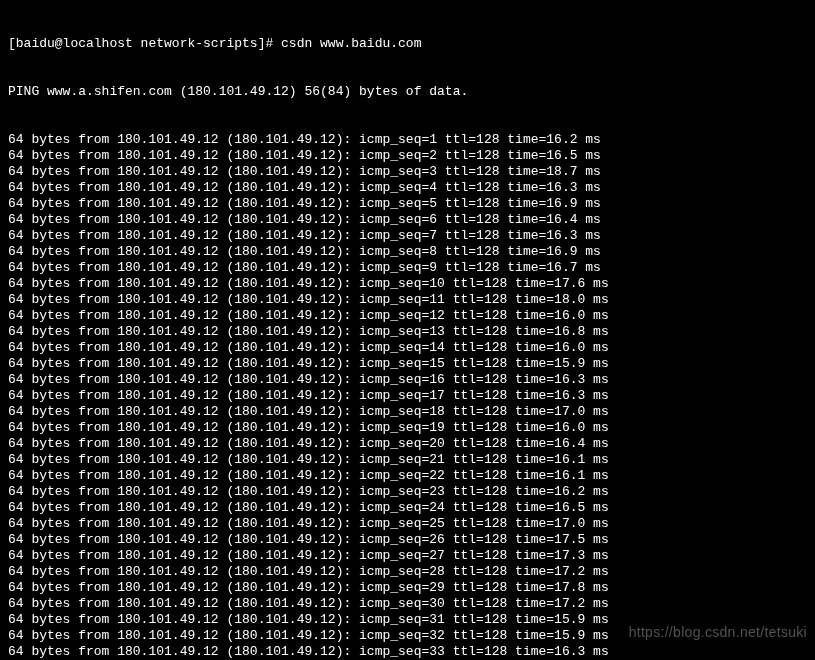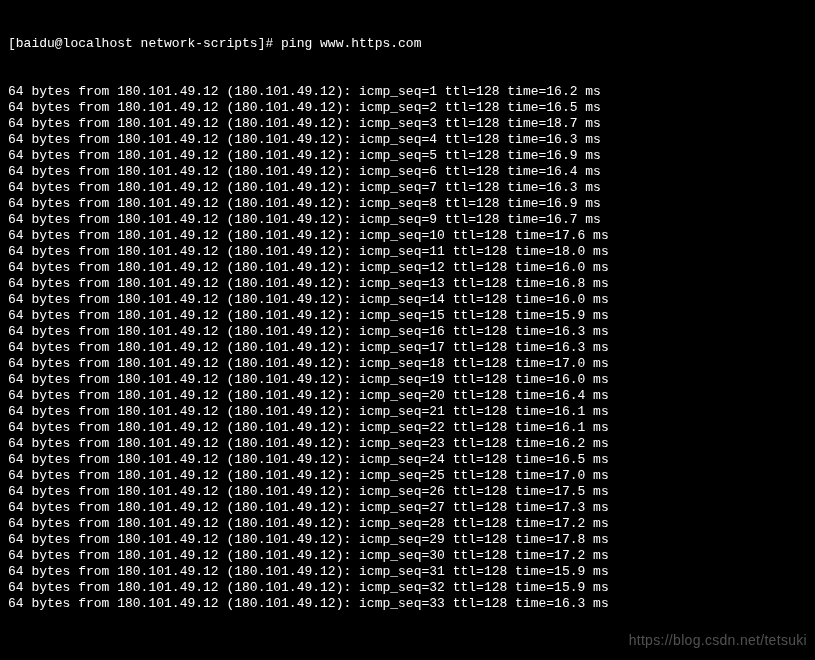--- a/index.html
+++ b/index.html
@@ -21,32 +21,33 @@
     }
     .terminal {
       white-space: pre;
     }
     .line {
       display: block;
     }
     .watermark {
       position: absolute;
       right: 8px;
-      bottom: 12px;
+      bottom: 20px;
       color: rgba(200,200,200,0.4);
       font-family: Arial, sans-serif;
       font-size: 14px;
       letter-spacing: 0.3px;
     }
   </style>
 </head>
 <body>
 
 <div class="terminal">
-  <span class="line"><span>[baidu@localhost network-scripts]# </span><span>ping www.https.com</span></span>
+  <span class="line"><span>[baidu@localhost network-scripts]# </span><span>csdn www.baidu.com</span></span>
+  <span class="line">PING www.a.shifen.com (180.101.49.12) 56(84) bytes of data.</span>
   <span class="line">64 bytes from 180.101.49.12 (180.101.49.12): icmp_seq=1 ttl=128 time=16.2 ms</span><span class="line">64 bytes from 180.101.49.12 (180.101.49.12): icmp_seq=2 ttl=128 time=16.5 ms</span><span class="line">64 bytes from 180.101.49.12 (180.101.49.12): icmp_seq=3 ttl=128 time=18.7 ms</span><span class="line">64 bytes from 180.101.49.12 (180.101.49.12): icmp_seq=4 ttl=128 time=16.3 ms</span><span class="line">64 bytes from 180.101.49.12 (180.101.49.12): icmp_seq=5 ttl=128 time=16.9 ms</span><span class="line">64 bytes from 180.101.49.12 (180.101.49.12): icmp_seq=6 ttl=128 time=16.4 ms</span><span class="line">64 bytes from 180.101.49.12 (180.101.49.12): icmp_seq=7 ttl=128 time=16.3 ms</span><span class="line">64 bytes from 180.101.49.12 (180.101.49.12): icmp_seq=8 ttl=128 time=16.9 ms</span><span class="line">64 bytes from 180.101.49.12 (180.101.49.12): icmp_seq=9 ttl=128 time=16.7 ms</span><span class="line">64 bytes from 180.101.49.12 (180.101.49.12): icmp_seq=10 ttl=128 time=17.6 ms</span><span class="line">64 bytes from 180.101.49.12 (180.101.49.12): icmp_seq=11 ttl=128 time=18.0 ms</span><span class="line">64 bytes from 180.101.49.12 (180.101.49.12): icmp_seq=12 ttl=128 time=16.0 ms</span><span class="line">64 bytes from 180.101.49.12 (180.101.49.12): icmp_seq=13 ttl=128 time=16.8 ms</span><span class="line">64 bytes from 180.101.49.12 (180.101.49.12): icmp_seq=14 ttl=128 time=16.0 ms</span><span class="line">64 bytes from 180.101.49.12 (180.101.49.12): icmp_seq=15 ttl=128 time=15.9 ms</span><span class="line">64 bytes from 180.101.49.12 (180.101.49.12): icmp_seq=16 ttl=128 time=16.3 ms</span><span class="line">64 bytes from 180.101.49.12 (180.101.49.12): icmp_seq=17 ttl=128 time=16.3 ms</span><span class="line">64 bytes from 180.101.49.12 (180.101.49.12): icmp_seq=18 ttl=128 time=17.0 ms</span><span class="line">64 bytes from 180.101.49.12 (180.101.49.12): icmp_seq=19 ttl=128 time=16.0 ms</span><span class="line">64 bytes from 180.101.49.12 (180.101.49.12): icmp_seq=20 ttl=128 time=16.4 ms</span><span class="line">64 bytes from 180.101.49.12 (180.101.49.12): icmp_seq=21 ttl=128 time=16.1 ms</span><span class="line">64 bytes from 180.101.49.12 (180.101.49.12): icmp_seq=22 ttl=128 time=16.1 ms</span><span class="line">64 bytes from 180.101.49.12 (180.101.49.12): icmp_seq=23 ttl=128 time=16.2 ms</span><span class="line">64 bytes from 180.101.49.12 (180.101.49.12): icmp_seq=24 ttl=128 time=16.5 ms</span><span class="line">64 bytes from 180.101.49.12 (180.101.49.12): icmp_seq=25 ttl=128 time=17.0 ms</span><span class="line">64 bytes from 180.101.49.12 (180.101.49.12): icmp_seq=26 ttl=128 time=17.5 ms</span><span class="line">64 bytes from 180.101.49.12 (180.101.49.12): icmp_seq=27 ttl=128 time=17.3 ms</span><span class="line">64 bytes from 180.101.49.12 (180.101.49.12): icmp_seq=28 ttl=128 time=17.2 ms</span><span class="line">64 bytes from 180.101.49.12 (180.101.49.12): icmp_seq=29 ttl=128 time=17.8 ms</span><span class="line">64 bytes from 180.101.49.12 (180.101.49.12): icmp_seq=30 ttl=128 time=17.2 ms</span><span class="line">64 bytes from 180.101.49.12 (180.101.49.12): icmp_seq=31 ttl=128 time=15.9 ms</span><span class="line">64 bytes from 180.101.49.12 (180.101.49.12): icmp_seq=32 ttl=128 time=15.9 ms</span><span class="line">64 bytes from 180.101.49.12 (180.101.49.12): icmp_seq=33 ttl=128 time=16.3 ms</span>
   
   
   
   
   
 </div>
 
 <div class="watermark">https://blog.csdn.net/tetsuki</div>
 

